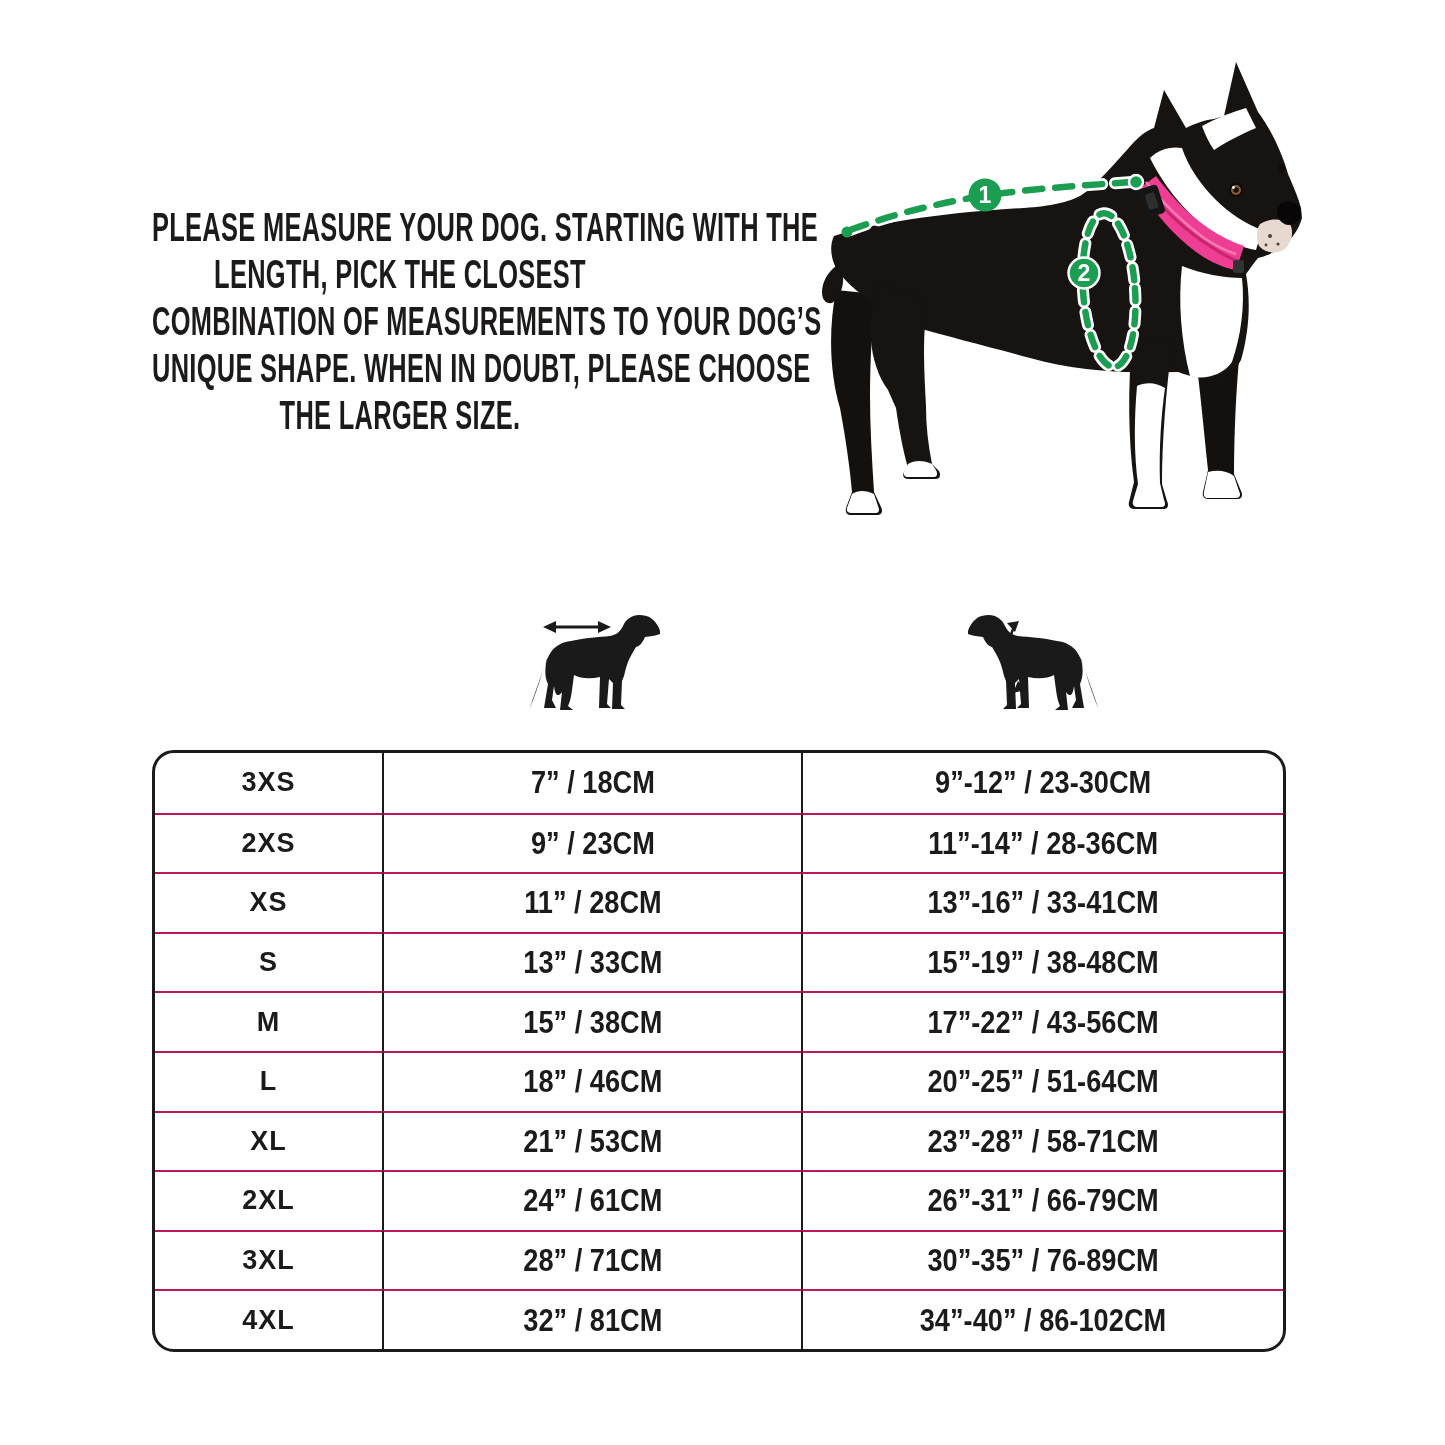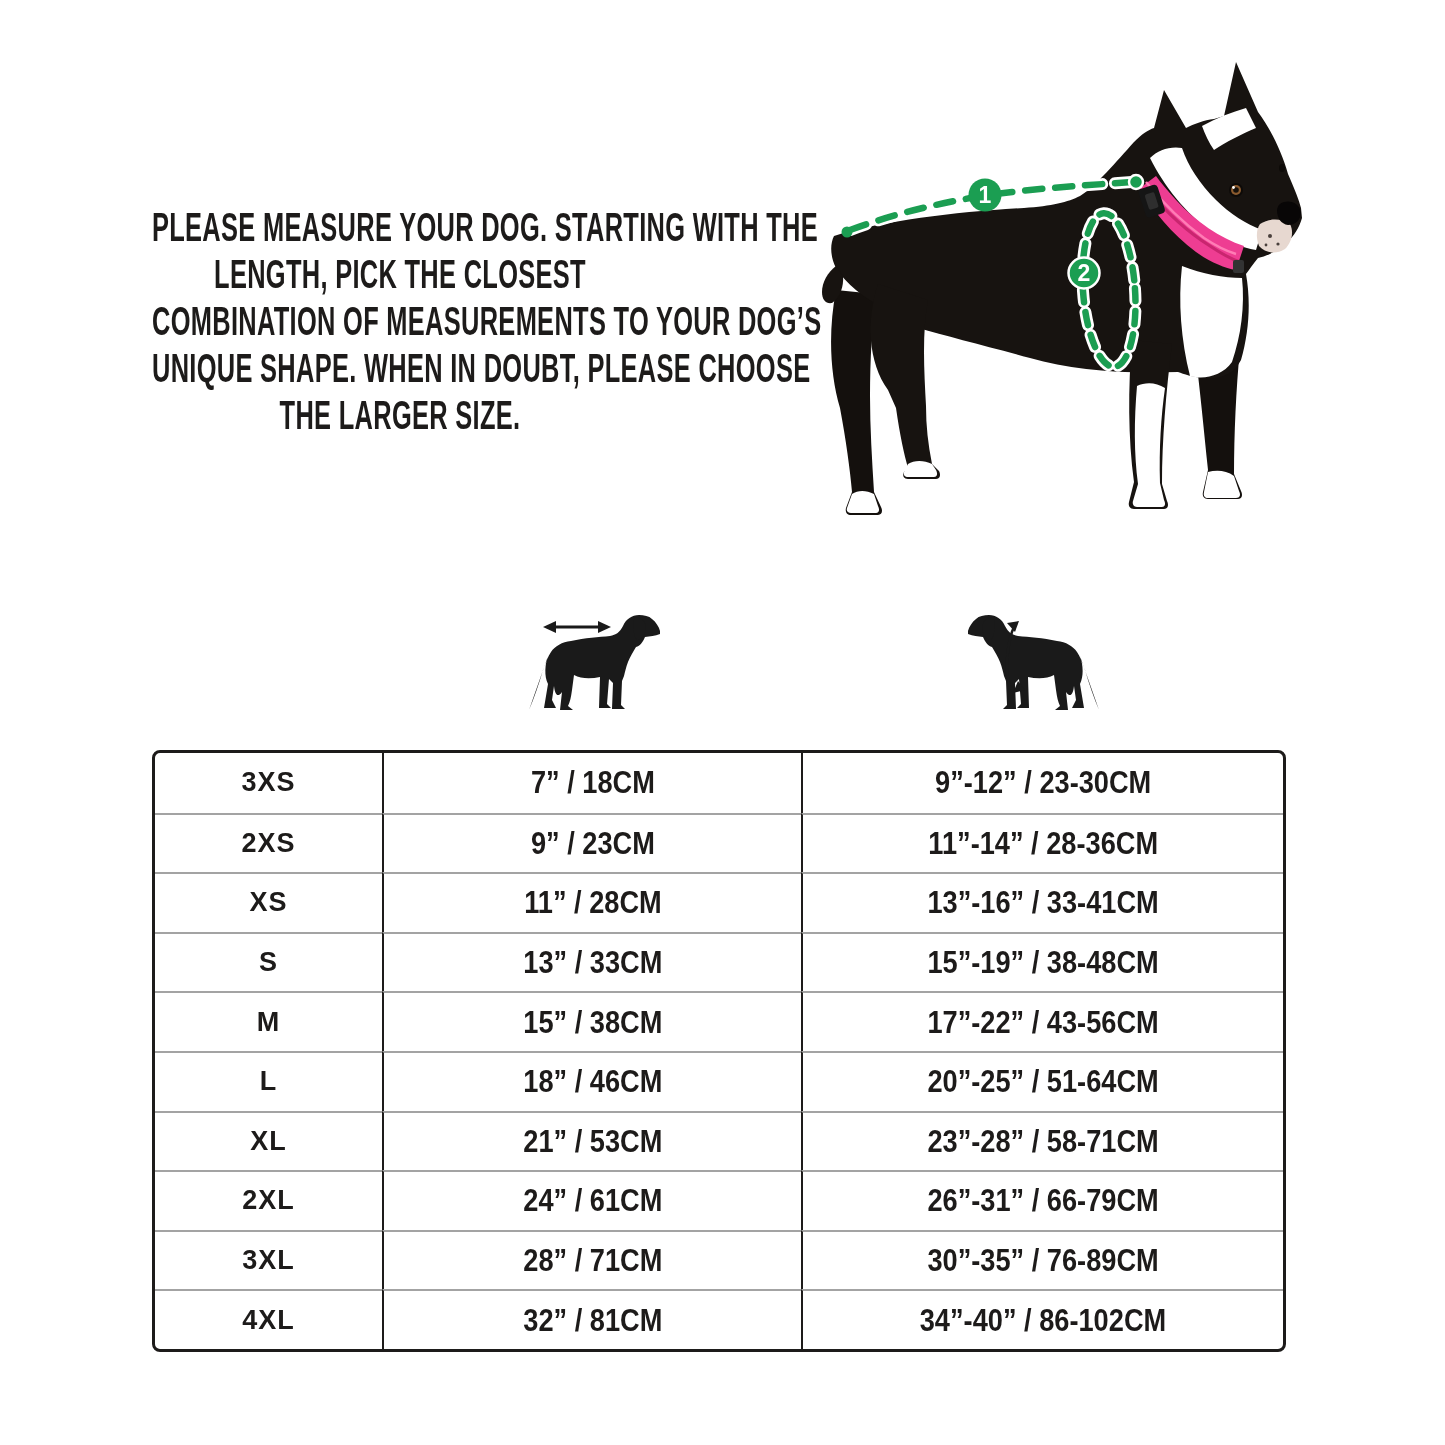--- a/index.html
+++ b/index.html
@@ -18,27 +18,27 @@
   
   .dog-photo { position:absolute; left:790px; top:40px; width:620px; height:500px; }
 
   
   .icon-length { position:absolute; left:515px; top:606px; width:155px; height:118px; }
   .icon-girth  { position:absolute; left:958px; top:606px; width:155px; height:118px; }
 
   
   .size-table {
     position:absolute; left:152px; top:750px; width:1134px; height:602px;
-    border:3px solid #1d1b1a; border-radius:8px; overflow:hidden;
+    border:3px solid #1d1b1a; border-radius:22px; overflow:hidden;
     display:grid; grid-template-columns:227px 419px 1fr; grid-template-rows:repeat(10,1fr);
     background:#ffffff; color:#1d1b1a;
   }
   .trow { display:contents; }
   .cell { display:flex; align-items:center; justify-content:center; border-color:#1d1b1a; }
-  .trow:not(:first-child) .cell { border-top:2px solid #a3a3a3; }
+  .trow:not(:first-child) .cell { border-top:2px solid #be185d; }
   .cell:nth-child(n+2) { border-left:2px solid #1d1b1a; }
   .cell.size { font-size:27px; font-weight:700; letter-spacing:1px; }
   .cell .meas {
     display:inline-block; white-space:nowrap;
     font-size:32px; font-weight:700; letter-spacing:0;
     transform:scaleX(0.85); transform-origin:center center;
   }
 
   svg text.marker { font-family:"Liberation Sans", sans-serif; font-weight:700; fill:#ffffff; }
 </style>

